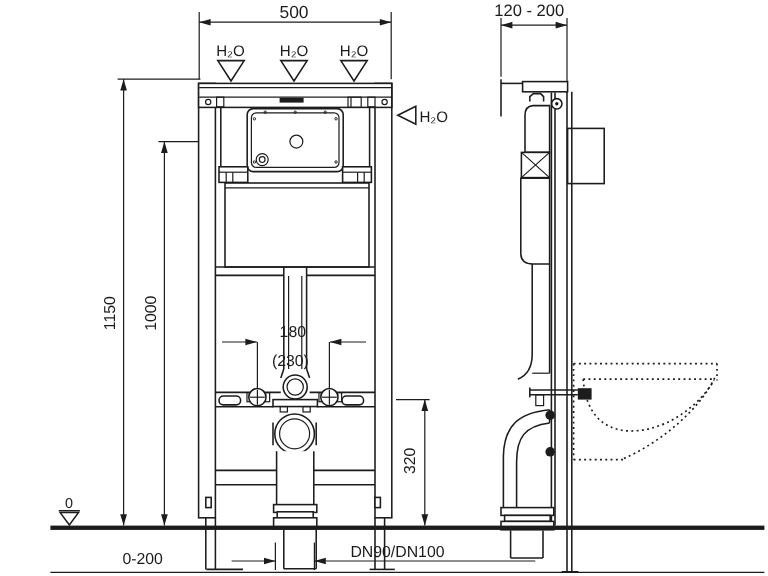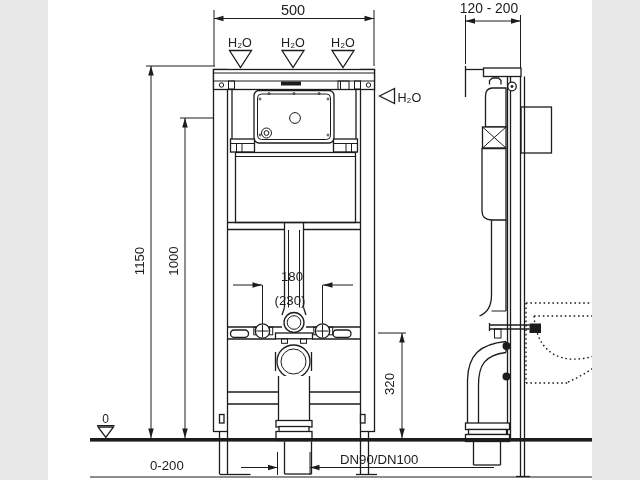--- a/index.html
+++ b/index.html
@@ -1,17 +1,17 @@
 <!DOCTYPE html>
 <html><head>
 <meta charset="utf-8">
 <style>
   html,body{margin:0;padding:0;background:#e8e8e8;}
   .canvas{
-    width:544px;height:480px;position:relative;margin:0 auto;
+    width:640px;height:480px;position:relative;margin:0 auto;
     background:#ffffff;overflow:hidden;
     font-family:"Liberation Sans","DejaVu Sans",sans-serif;
   }
   svg{display:block;}
   svg text{
     font-family:"Liberation Sans","DejaVu Sans",sans-serif;
     fill:#1c1c1c;
   }
   .ln{stroke:#1c1c1c;stroke-width:1.3;fill:none;}
   .thin{stroke:#1c1c1c;stroke-width:1;fill:none;}

